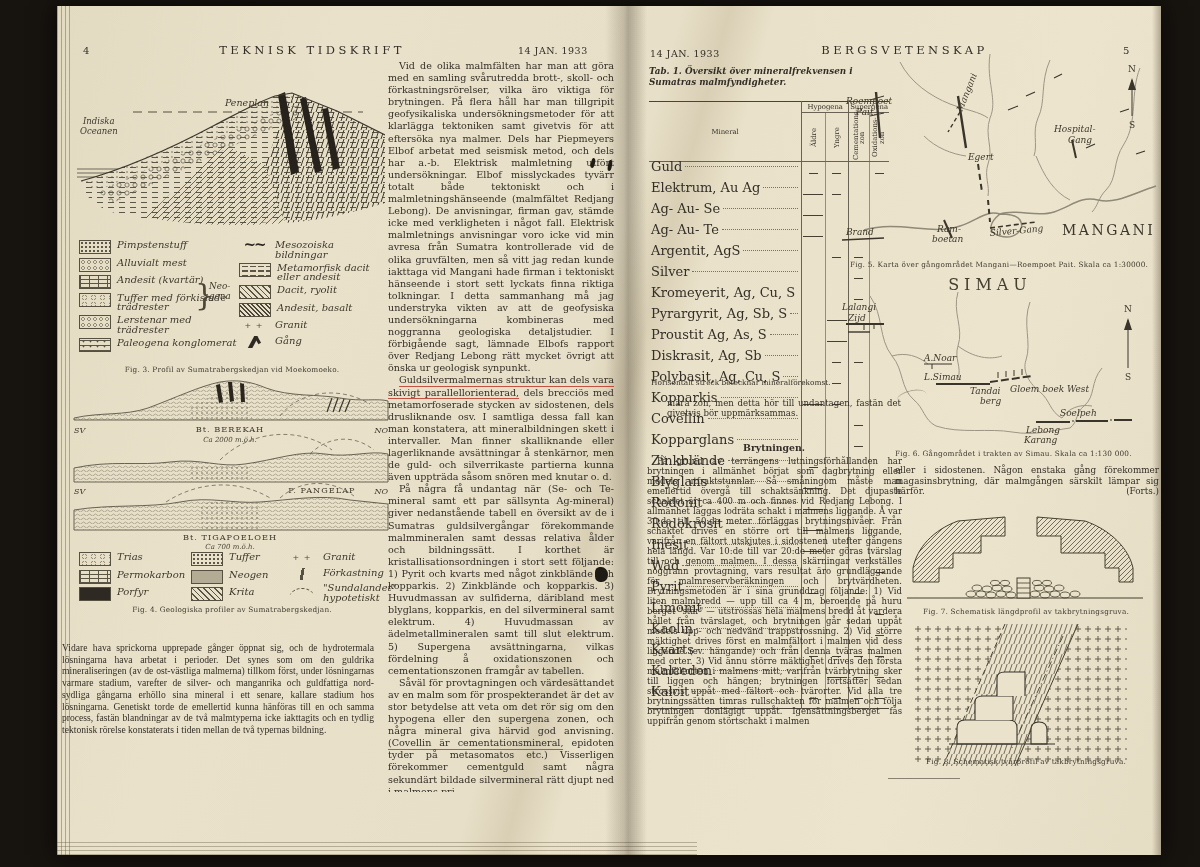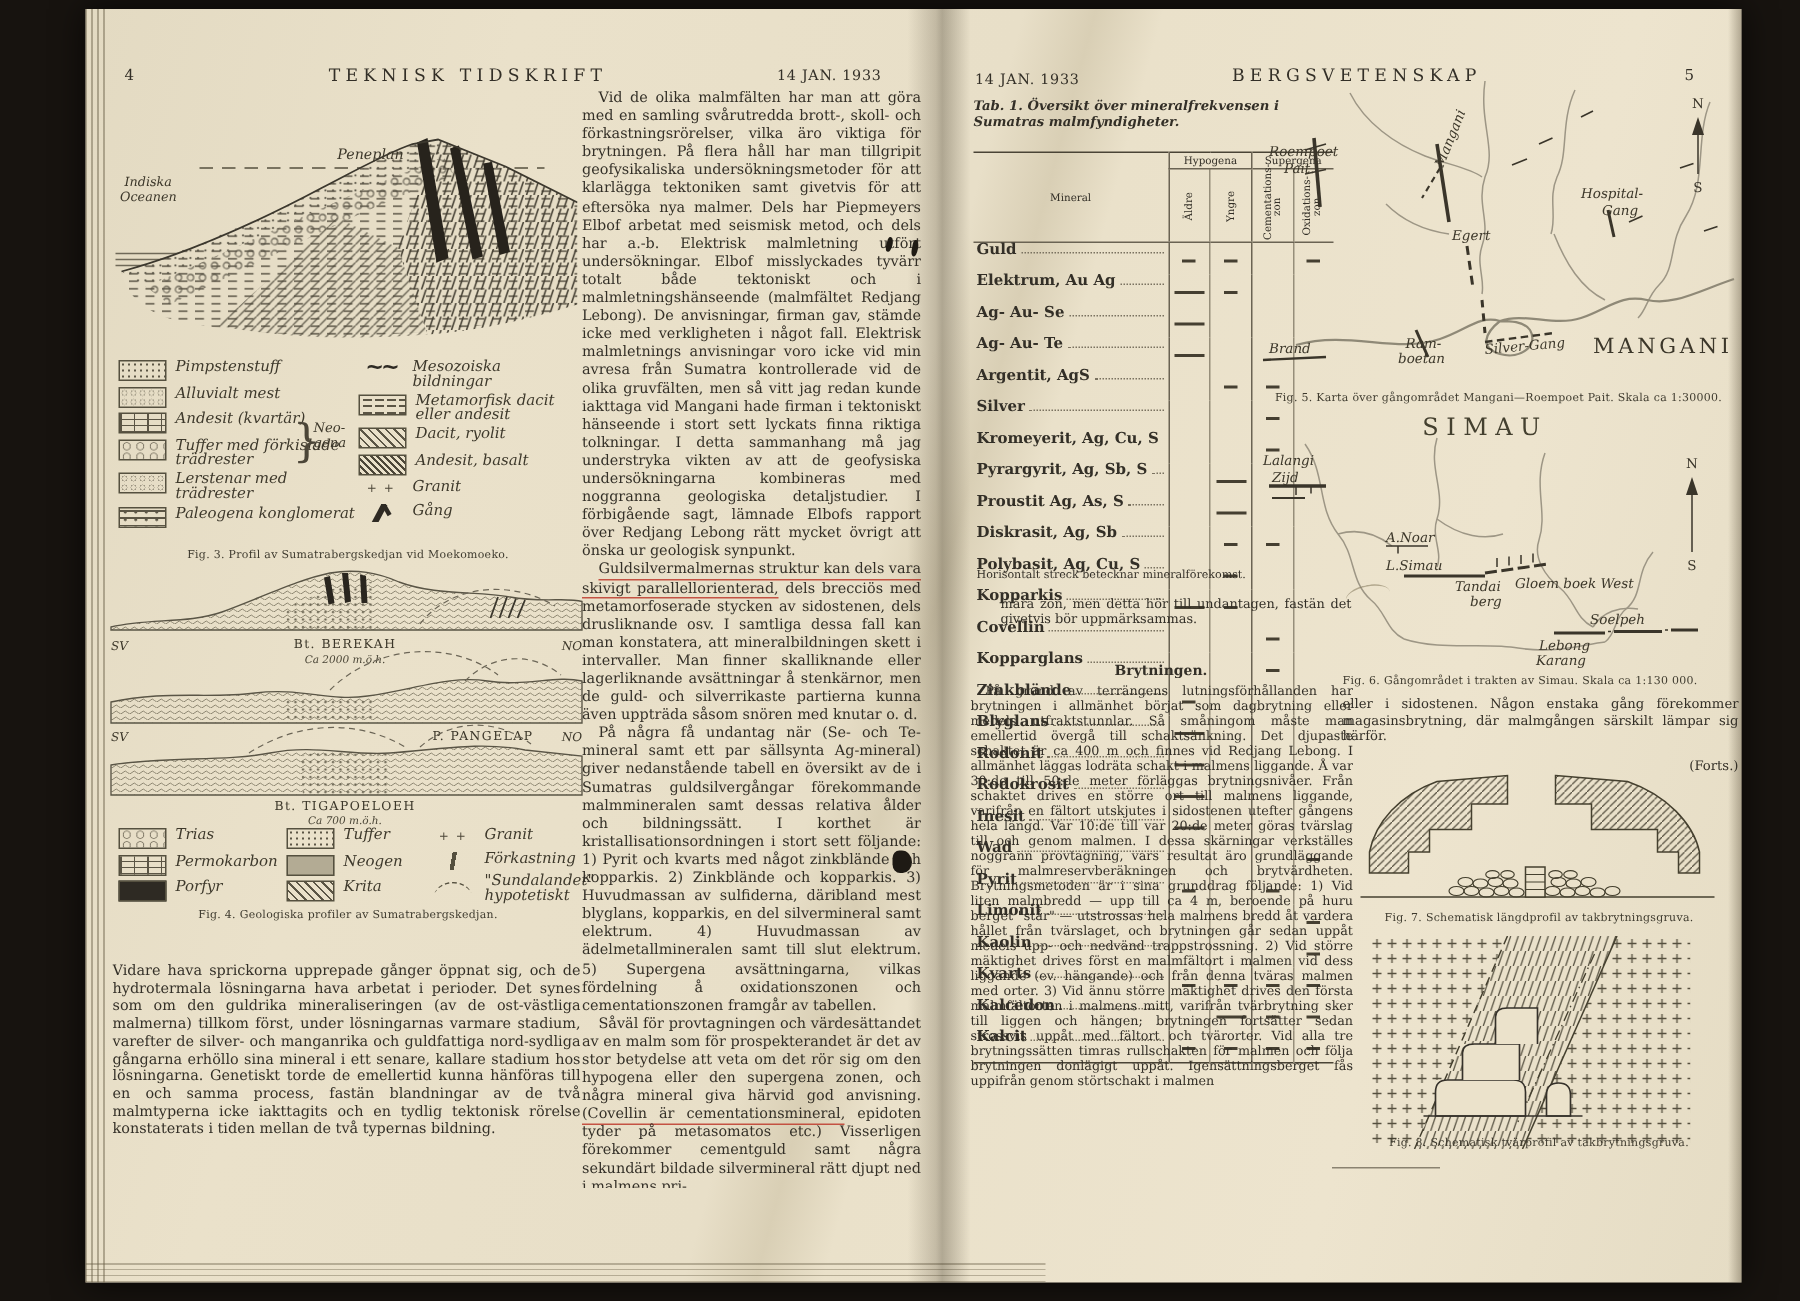--- a/index.html
+++ b/index.html
@@ -30,21 +30,21 @@
   .tabtitle{font-size:8.8px;font-weight:bold;font-style:italic;line-height:10.6px;}
   .footnote{font-size:7.4px;}
   
   table.mins{border-collapse:collapse;width:100%;border-top:1.4px solid #4a4436;border-bottom:1.4px solid #4a4436;}
   table.mins th{font-weight:normal;font-size:6.9px;padding:1px 0;border-bottom:.8px solid #6a6353;}
   th.grp{border-left:.8px solid #6a6353;}
   th.mincol{font-size:7.2px;border-bottom:.8px solid #6a6353;}
   th.vt{writing-mode:vertical-rl;transform:rotate(180deg);font-size:6.3px;height:46px;line-height:6.5px;
         border-left:.6px solid #968e7a;vertical-align:middle;padding:0 1px;}
   th.vt.strong{border-left:.8px solid #6a6353;}
-  td.mn{display:flex;align-items:flex-end;font-size:10px;line-height:7.75px;height:7.75px;white-space:nowrap;padding-left:2px;font-weight:bold;}
+  td.mn{display:flex;align-items:center;font-size:13px;line-height:7.75px;height:7.75px;white-space:nowrap;padding-left:2px;}
   span.ld{flex:1;border-bottom:1px dotted #7a7260;margin:0 2px 1.5px 3px;}
   td.mk{width:26px;border-left:.6px solid #968e7a;text-align:center;vertical-align:middle;}
   td.mk.strong{border-left:.8px solid #6a6353;}
   span.dash{display:inline-block;height:1.5px;background:#453f31;vertical-align:middle;}
   span.dash.short{width:9px;} span.dash.long{width:20px;}
   
   .li{display:flex;align-items:flex-start;margin-bottom:3.5px;}
   .sw{width:30px;height:12px;border:1px solid #55503f;flex:none;margin-right:6px;font-size:8px;line-height:10px;
       text-align:center;color:#4c4638;overflow:hidden;position:relative;background-color:transparent;}
   .ll{font-style:italic;font-size:10px;line-height:9.6px;color:#3d382b;}
@@ -261,21 +261,21 @@
   </div>
   <div class="abs caption" style="left:20px;top:599px;width:310px;">Fig. 4. Geologiska profiler av Sumatrabergskedjan.</div>
 
   <div class="abs bodycol" style="left:331px;top:54px;width:226px;height:732px;overflow:hidden;">
     <p>Vid de olika malmfälten har man att göra med en samling svårutredda brott-, skoll- och förkastningsrörelser, vilka äro viktiga för brytningen. På flera håll har man tillgripit geofysikaliska undersökningsmetoder för att klarlägga tektoniken samt givetvis för att eftersöka nya malmer. Dels har Piepmeyers Elbof arbetat med seismisk metod, och dels har a.-b. Elektrisk malmletning utfört undersökningar. Elbof misslyckades tyvärr totalt både tektoniskt och i malmletningshänseende (malmfältet Redjang Lebong). De anvisningar, firman gav, stämde icke med verkligheten i något fall. Elektrisk malmletnings anvisningar voro icke vid min avresa från Sumatra kontrollerade vid de olika gruvfälten, men så vitt jag redan kunde iakttaga vid Mangani hade firman i tektoniskt hänseende i stort sett lyckats finna riktiga tolkningar. I detta sammanhang må jag understryka vikten av att de geofysiska undersökningarna kombineras med noggranna geologiska detaljstudier. I förbigående sagt, lämnade Elbofs rapport över Redjang Lebong rätt mycket övrigt att önska ur geologisk synpunkt.</p>
     <p><span class="rl">Guldsilvermalmernas struktur kan dels vara skivigt parallellorienterad,</span><span> dels brecciös med metamorfoserade stycken av sidostenen, dels drusliknande osv. I samtliga dessa fall kan man konstatera, att mineralbildningen skett i intervaller. Man finner skalliknande eller lagerliknande avsättningar å stenkärnor, men de guld- och silverrikaste partierna kunna även uppträda såsom snören med knutar o. d.</span></p>
     <p>På några få undantag när (Se- och Te-mineral samt ett par sällsynta Ag-mineral) giver nedanstående tabell en översikt av de i Sumatras guldsilvergångar förekommande malmmineralen samt dessas relativa ålder och bildningssätt. I korthet är kristallisationsordningen i stort sett följande: 1) Pyrit och kvarts med något zinkblände och kopparkis. 2) Zinkblände och kopparkis. 3) Huvudmassan av sulfiderna, däribland mest blyglans, kopparkis, en del silvermineral samt elektrum. 4) Huvudmassan av ädelmetallmineralen samt till slut elektrum. 5) Supergena avsättningarna, vilkas fördelning å oxidationszonen och cementationszonen framgår av tabellen.</p>
     <p><span>Såväl för provtagningen och värdesättandet av en malm som för prospekterandet är det av stor betydelse att veta om det rör sig om den hypogena eller den supergena zonen, och några mineral giva härvid god anvisning. </span><span class="rl">(Covellin är cementationsmineral,</span><span> epidoten tyder på metasomatos etc.) Visserligen förekommer cementguld samt några sekundärt bildade silvermineral rätt djupt ned i malmens pri-</span></p>
   </div>
 
-  <div class="abs bodycol" style="left:18px;top:636px;width:312px;height:150px;line-height:11.7px;overflow:hidden;">
+  <div class="abs bodycol" style="left:5px;top:636px;width:312px;height:150px;line-height:11.7px;overflow:hidden;font-family:Liberation Serif, serif;">
     <p style="text-indent:0;">Vidare hava sprickorna upprepade gånger öppnat sig, och de hydrotermala lösningarna hava arbetat i perioder. Det synes som om den guldrika mineraliseringen (av de ost-västliga malmerna) tillkom först, under lösningarnas varmare stadium, varefter de silver- och manganrika och guldfattiga nord-sydliga gångarna erhöllo sina mineral i ett senare, kallare stadium hos lösningarna. Genetiskt torde de emellertid kunna hänföras till en och samma process, fastän blandningar av de två malmtyperna icke iakttagits och en tydlig tektonisk rörelse konstaterats i tiden mellan de två typernas bildning.</p>
   </div>
 
   <div class="abs hdr-date" style="left:593px;top:42px;">14 JAN. 1933</div>
   <div class="abs hdr-title" style="left:755px;top:37px;width:185px;">BERGSVETENSKAP</div>
   <div class="abs hdr-num" style="left:1066px;top:39px;">5</div>
 
   <div class="abs tabtitle" style="left:592px;top:60px;width:238px;">Tab. 1. Översikt över mineralfrekvensen i Sumatras malmfyndigheter.</div>
 
   <div class="abs" style="left:592px;top:95px;width:240px;">
@@ -651,21 +651,21 @@
       <text x="170" y="120">Gloem boek West</text>
       <text x="220" y="144">Soelpeh</text>
       <text x="186" y="161">Lebong</text>
       <text x="184" y="171">Karang</text>
     </g>
    </svg>
   </div>
   <div class="abs caption" style="left:838px;top:443px;width:264px;text-align:left;">Fig. 6. Gångområdet i trakten av Simau. Skala ca 1:130 000.</div>
 
   <div class="abs smallcol" style="left:838px;top:459px;width:264px;font-size:8.8px;line-height:10.6px;">
-    <p style="text-indent:0;"><span>eller i sidostenen. Någon enstaka gång förekommer magasinsbrytning, där malmgången särskilt lämpar sig härför.</span> <span style="float:right;margin-top:20px;">(Forts.)</span></p>
+    <p style="text-indent:0;"><span>eller i sidostenen. Någon enstaka gång förekommer magasinsbrytning, där malmgången särskilt lämpar sig härför.</span> <span style="float:right;">(Forts.)</span></p>
   </div>
 
   <div class="abs" style="left:846px;top:502px;width:244px;height:96px;">
    <svg width="244" height="96" viewBox="0 0 244 96">
     <defs>
       <pattern id="p7h" width="5" height="5" patternUnits="userSpaceOnUse">
               <path d="M0 5L5 0" stroke="#554f3f" stroke-width=".8"></path>
             </pattern>
     </defs>
     <path d="M10 74 L10 60 C14 40 30 22 55 13 L102 9 L102 28 L78 28 L78 45 L50 45 L50 60 L36 60 L36 74 Z" fill="url(#p7h)" stroke="#45402f" stroke-width="1"></path>

